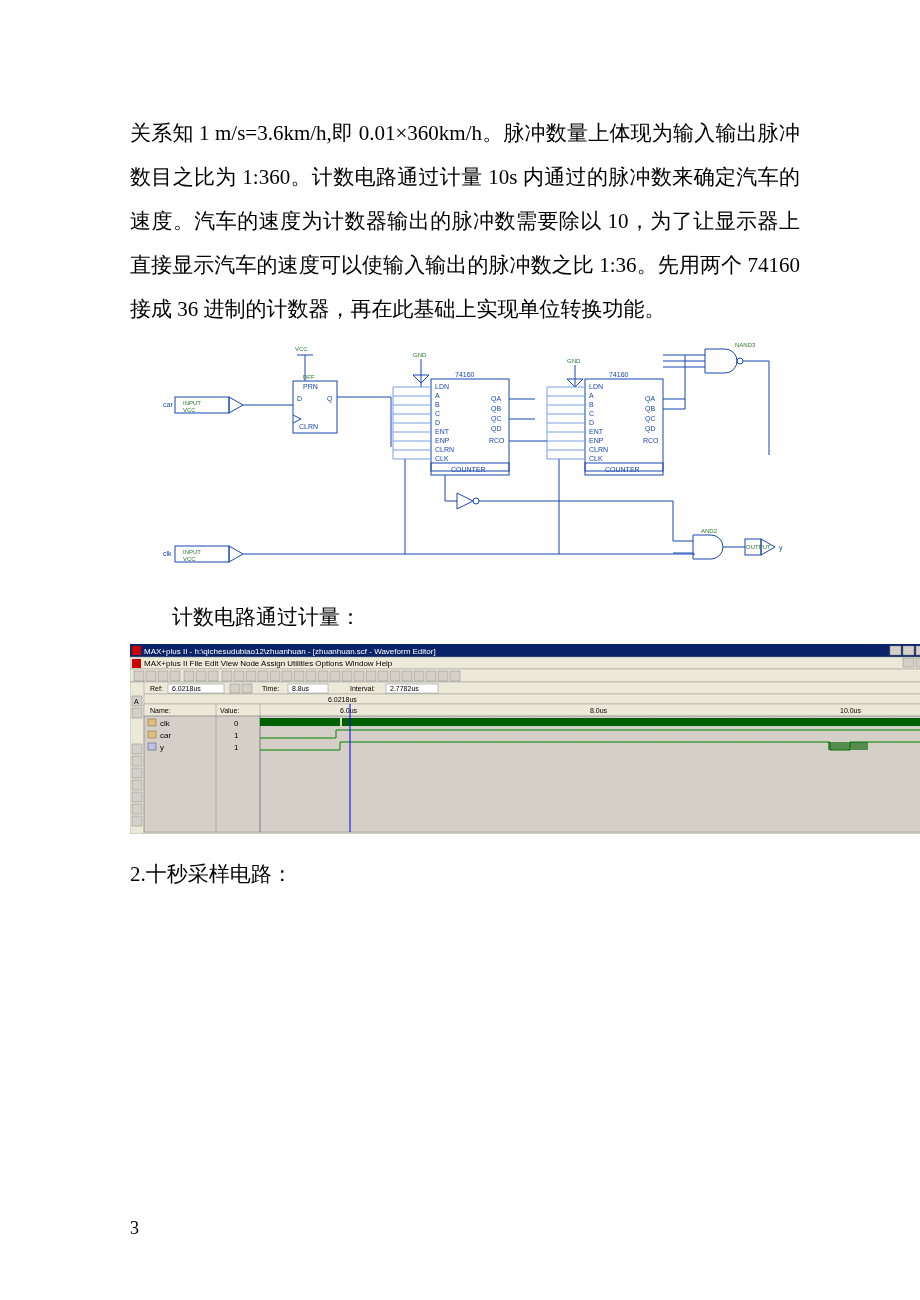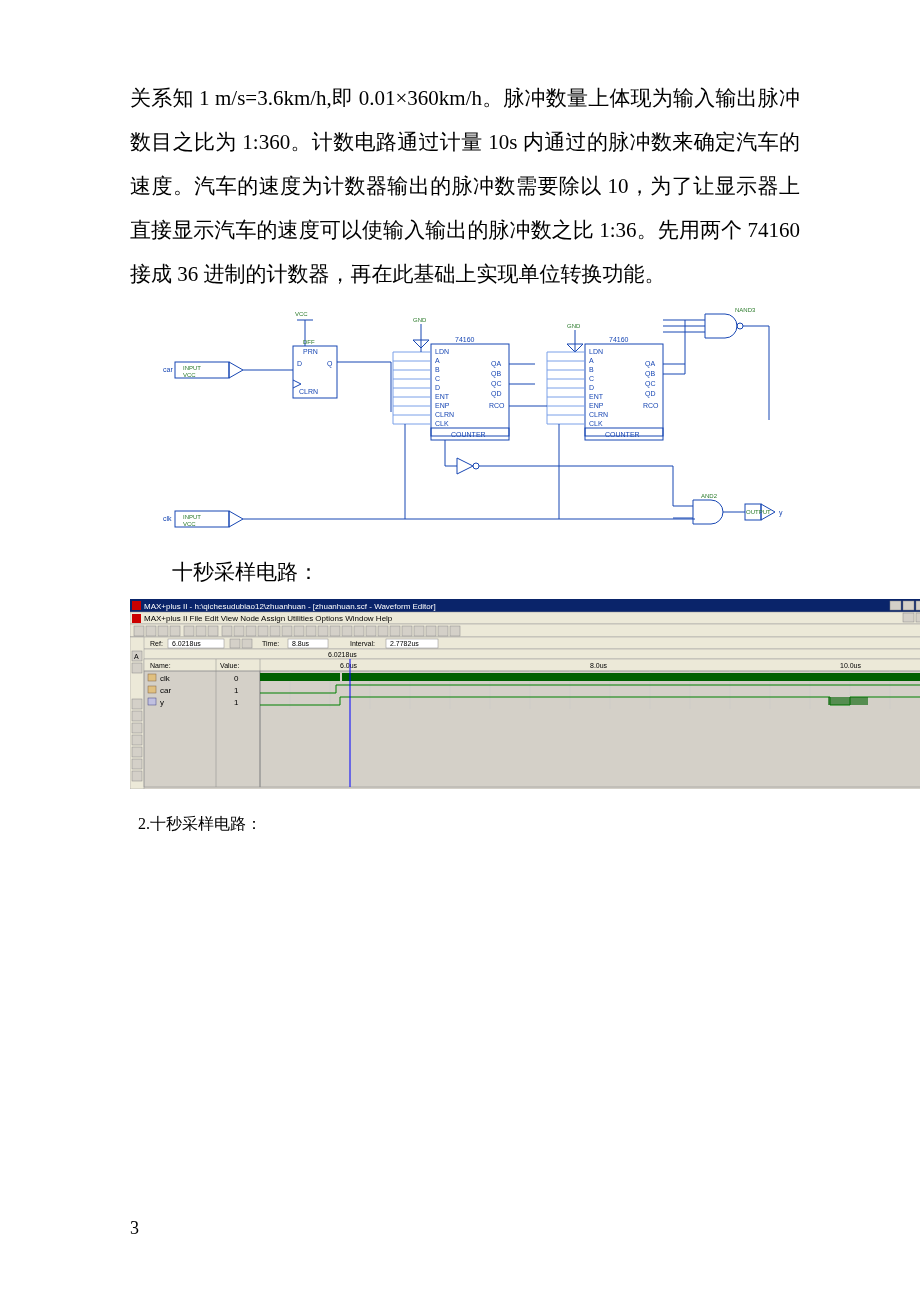--- a/index.html
+++ b/index.html
@@ -1,23 +1,23 @@
 <!DOCTYPE html>
 <html><head>
 <meta charset="utf-8">
 <style>
 html,body{margin:0;padding:0;background:#fff;font-family:"SimSun","NSimSun","宋体",serif;color:#000;}
-.page{width:920px;height:1300px;position:relative;box-sizing:border-box;padding:76px 120px 60px 130px;font-size:21px;line-height:2.1;}
+.page{width:920px;height:1300px;position:relative;box-sizing:border-box;padding:111px 120px 60px 130px;font-size:21px;line-height:2.1;}
 .para{text-align:justify;}
 .indent{text-indent:2em;}
-.figure{width:100%;margin:4px auto 6px auto;}
+.figure{width:100%;margin:4px auto 16px auto;}
 .fig-img{width:640px;height:244px;display:block;margin:0 auto;}
 .fig-img2{width:800px;height:190px;display:block;}
 .pagenum{position:absolute;left:130px;bottom:52px;font-size:18px;font-family:"SimSun",serif;}
-.small{font-size:16px;margin-left:8px;}
+.small{font-size:21px;}
 </style>
 </head>
 <body>
 
 <div class="page">
 
   <div class="para">关系知 1 m/s=3.6km/h,即 0.01×360km/h。脉冲数量上体现为输入输出脉冲数目之比为 1:360。计数电路通过计量 10s 内通过的脉冲数来确定汽车的速度。汽车的速度为计数器输出的脉冲数需要除以 10，为了让显示器上直接显示汽车的速度可以使输入输出的脉冲数之比 1:36。先用两个 74160 接成 36 进制的计数器，再在此基础上实现单位转换功能。</div>
 
 
   <div class="figure">
@@ -186,21 +186,21 @@
         <polygon points="616,204 630,212 616,220" class="box"></polygon>
         <text x="601" y="214" class="lblg">OUTPUT</text>
         <text x="634" y="215" class="lbl">y</text>
       </g>
 
       <line x1="260" y1="219" x2="260" y2="124" class="w"></line>
       <line x1="414" y1="219" x2="414" y2="124" class="w"></line>
     </svg>
   </div>
 
-  <div class="para indent">十秒采样电路：</div>
+  <div class="para indent">计数电路通过计量：</div>
 
   <div class="figure">
     <svg class="fig-img2" viewBox="0 0 800 190">
       <style>
         .tb{fill:#ece9d8;stroke:#999;stroke-width:0.5;}
         .bar{fill:#0a246a;}
         .ttl{font:8px "Tahoma","Arial";fill:#fff;}
         .menu{font:8px "Tahoma","Arial";fill:#000;}
         .hdr{font:7px "Tahoma","Arial";fill:#000;}
         .sig{font:8px "Tahoma","Arial";fill:#000;}

